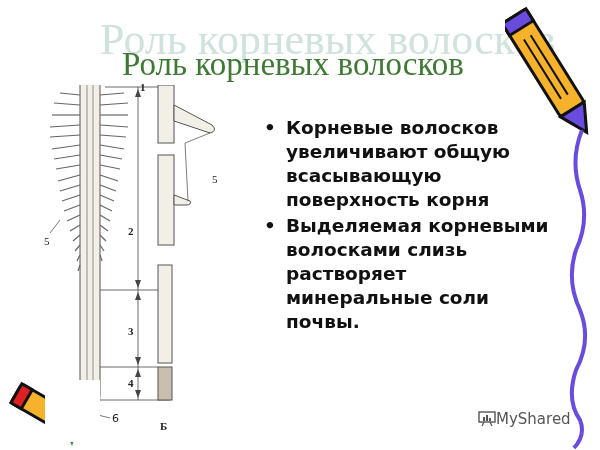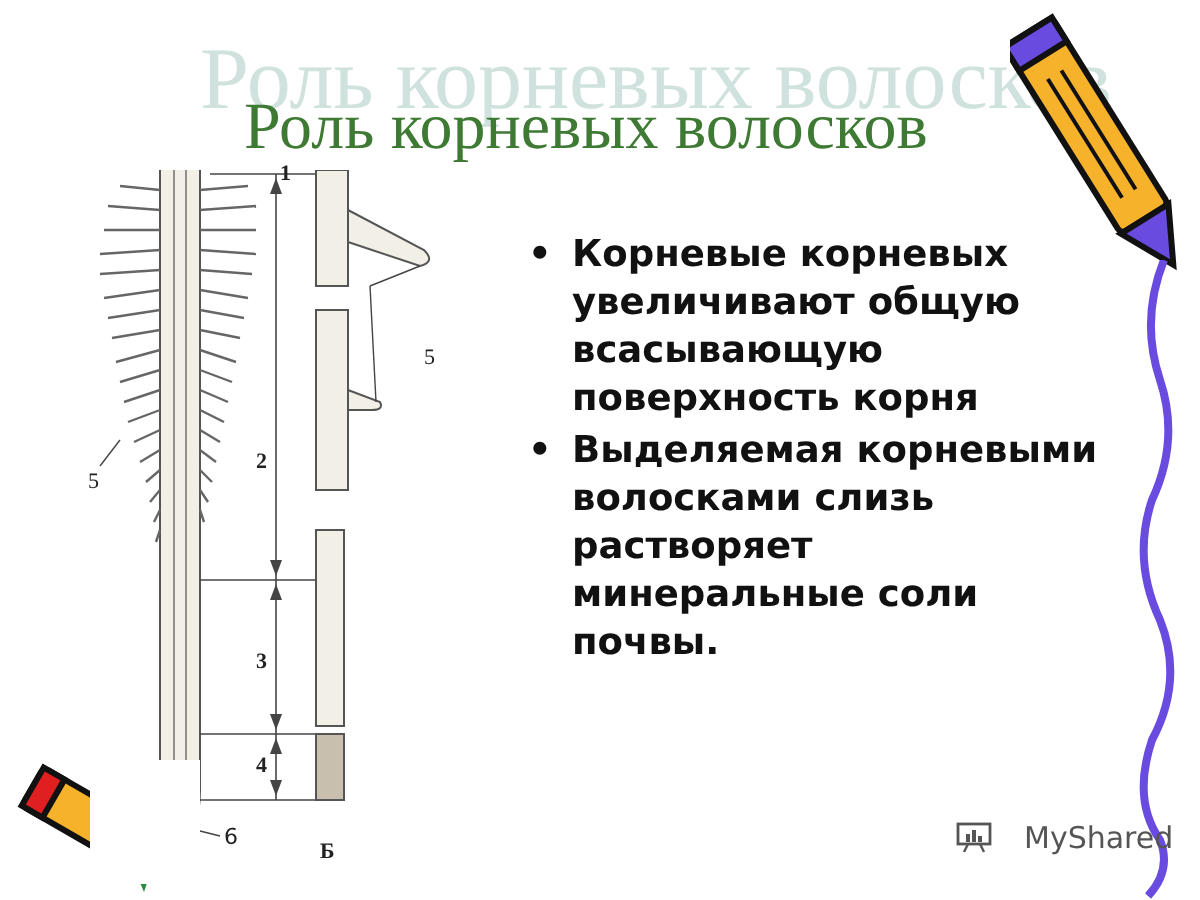--- a/index.html
+++ b/index.html
@@ -4,36 +4,36 @@
 <style>
   html, body { margin:0; padding:0; }
   body { width:600px; height:450px; background:#ffffff; position:relative; overflow:hidden; font-family:"Liberation Serif", serif; }
   .title-shadow { position:absolute; left:100px; top:14px; font-size:44px; color:#cfe2dd; white-space:nowrap; font-family:"Liberation Serif", serif; letter-spacing:0px; }
   .title { position:absolute; left:122px; top:46px; font-size:33px; color:#3e7a33; white-space:nowrap; font-family:"Liberation Serif", serif; }
   .bullets { position:absolute; left:258px; top:116px; width:300px; margin:0; padding:0; list-style:none; font-family:"DejaVu Sans", sans-serif; font-weight:bold; font-size:18.5px; line-height:24px; color:#111; }
   .bullets li { position:relative; padding-left:28px; margin-bottom:0; }
   .bullets li .dot { position:absolute; left:6px; top:0; }
   .figure { position:absolute; left:40px; top:85px; width:180px; height:350px; }
   .fig-label { position:absolute; font-family:"Liberation Serif", serif; font-weight:bold; font-size:11px; color:#222; }
-  .watermark { position:absolute; left:478px; top:410px; font-family:"DejaVu Sans", sans-serif; font-size:15px; color:#555; display:flex; align-items:center; gap:16px; }
+  .watermark { position:absolute; left:478px; top:410px; font-family:"DejaVu Sans", sans-serif; font-size:15px; color:#555; display:flex; align-items:center; gap:0; }
   .pencil-top { position:absolute; left:505px; top:0; width:95px; height:150px; }
   .squiggle { position:absolute; left:560px; top:130px; width:40px; height:320px; }
   .pencil-bottom { position:absolute; left:0; top:380px; width:100px; height:70px; }
 </style>
 </head>
 <body>
 
 <div>
   <div class="title-shadow">Роль корневых волосков</div>
   <div class="title">Роль корневых волосков</div>
 
   <ul class="bullets">
     <li style="width:270px;">
       <span class="dot">•</span>
-      <span>Корневые корневых увеличивают общую всасывающую поверхность корня</span>
+      <span>Корневые волосков увеличивают общую всасывающую поверхность корня</span>
     </li>
     <li style="margin-top:2px;">
       <span class="dot">•</span>
       <span>Выделяемая корневыми волосками слизь растворяет минеральные соли почвы.</span>
     </li>
   </ul>
 
   <div class="figure">
     <svg width="180" height="350" viewBox="0 0 180 350">
 

